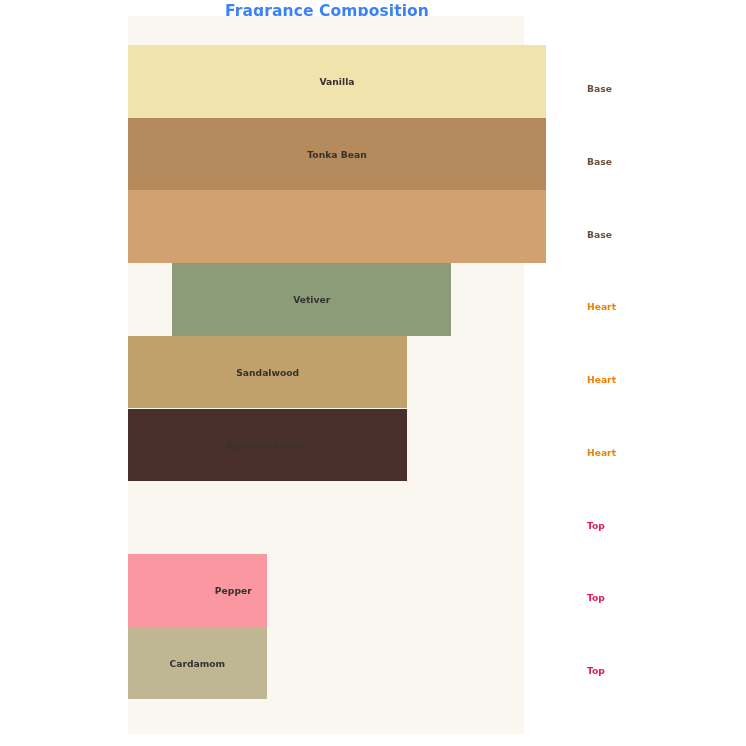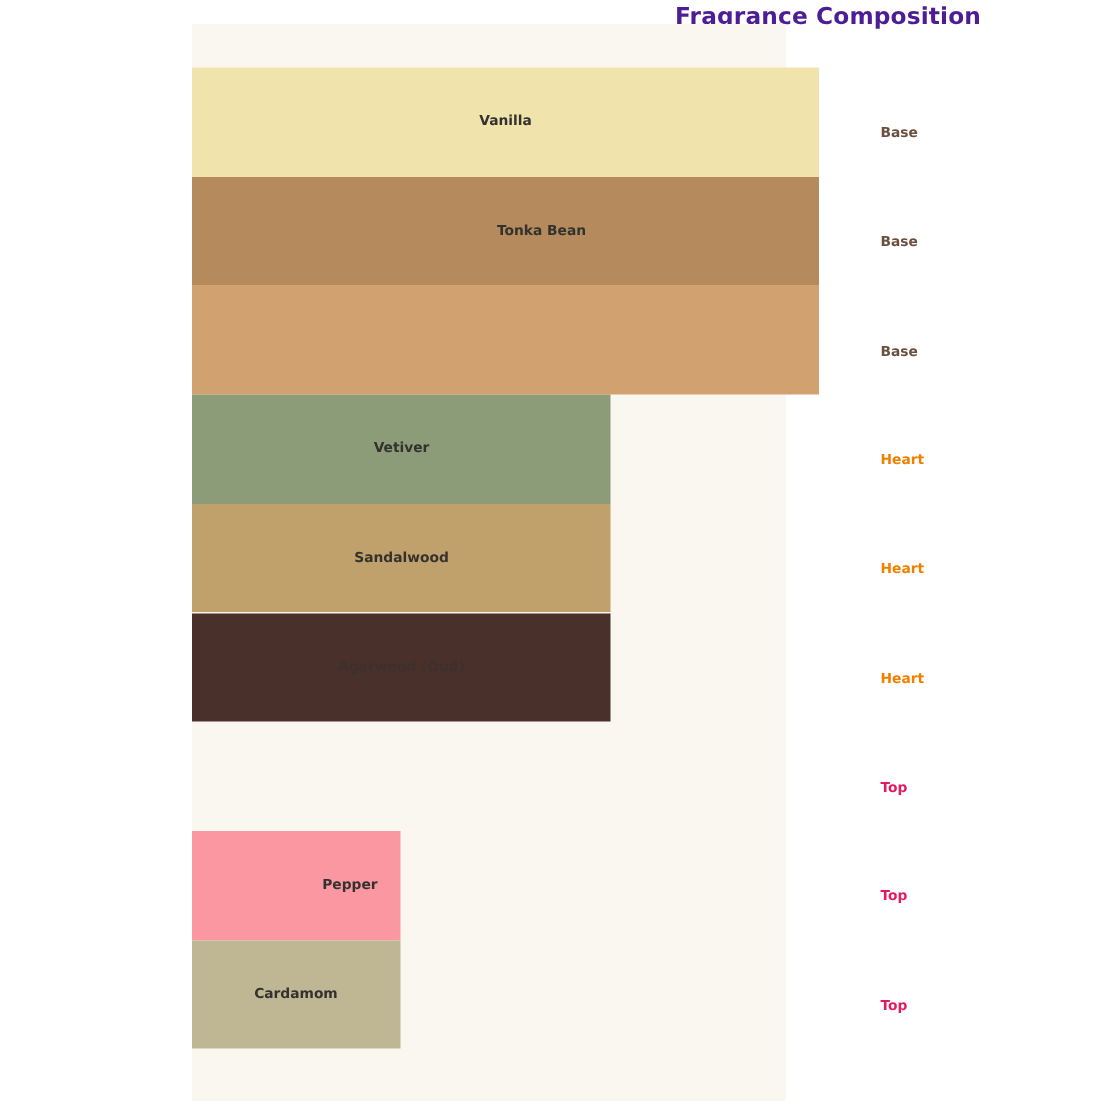--- a/index.html
+++ b/index.html
@@ -22,24 +22,24 @@
     width: 746px;
     height: 746px;
     background: #ffffff;
   }
 
   #chart-title {
     position: absolute;
     left: 0;
     top: 2px;
     width: 654px;
-    text-align: right;
+    text-align: center;
     font-size: 15.5px;
     font-weight: bold;
-    color: #4c1d95;
+    color: #3b82f6;
     letter-spacing: 0.1px;
   }
 
   
   #plot-area {
     position: absolute;
     left: 128px;
     top: 16px;
     width: 396px;
     height: 718px;
@@ -90,26 +90,26 @@
   <div id="chart-title">Fragrance Composition</div>
 
   <div id="plot-area">
 
   <div class="bar-row" style="top: 29px; height: 72.7px;">
         <div class="bar" style="width: 418px; background: rgb(240, 227, 171);"></div>
         <div class="bar-label" style="left: 0px; width: 418px;">Vanilla</div>
       </div>
       <div class="bar-row" style="top: 101.7px; height: 72.7px;">
         <div class="bar" style="width: 418px; background: rgb(181, 139, 93);"></div>
-        <div class="bar-label" style="left: 0px; width: 418px; margin-left: 24px;">Tonka Bean</div>
+        <div class="bar-label" style="left: 0px; width: 418px;">Tonka Bean</div>
       </div>
       <div class="bar-row" style="top: 174.4px; height: 72.7px;">
         <div class="bar" style="width: 418px; background: rgb(210, 161, 112);"></div>
       </div>
-      <div class="bar-row" style="top: 247.1px; height: 72.7px;">
+      <div class="bar-row" style="top: 247.1px; height: 72.7px; margin-left: 44px;">
         <div class="bar" style="width: 279.4px; background: rgb(141, 156, 120);"></div>
         <div class="bar-label" style="left: 0px; width: 279.4px;">Vetiver</div>
       </div>
       <div class="bar-row" style="top: 319.8px; height: 72.7px;">
         <div class="bar" style="width: 279.4px; background: rgb(192, 160, 107);"></div>
         <div class="bar-label" style="left: 0px; width: 279.4px;">Sandalwood</div>
       </div>
       <div class="bar-row" style="top: 392.5px; height: 72.7px;">
         <div class="bar" style="width: 279.4px; background: rgb(74, 48, 42);"></div>
         <div class="bar-label dark-on-dark" style="left: 0px; width: 279.4px;">Agarwood (Oud)</div>

